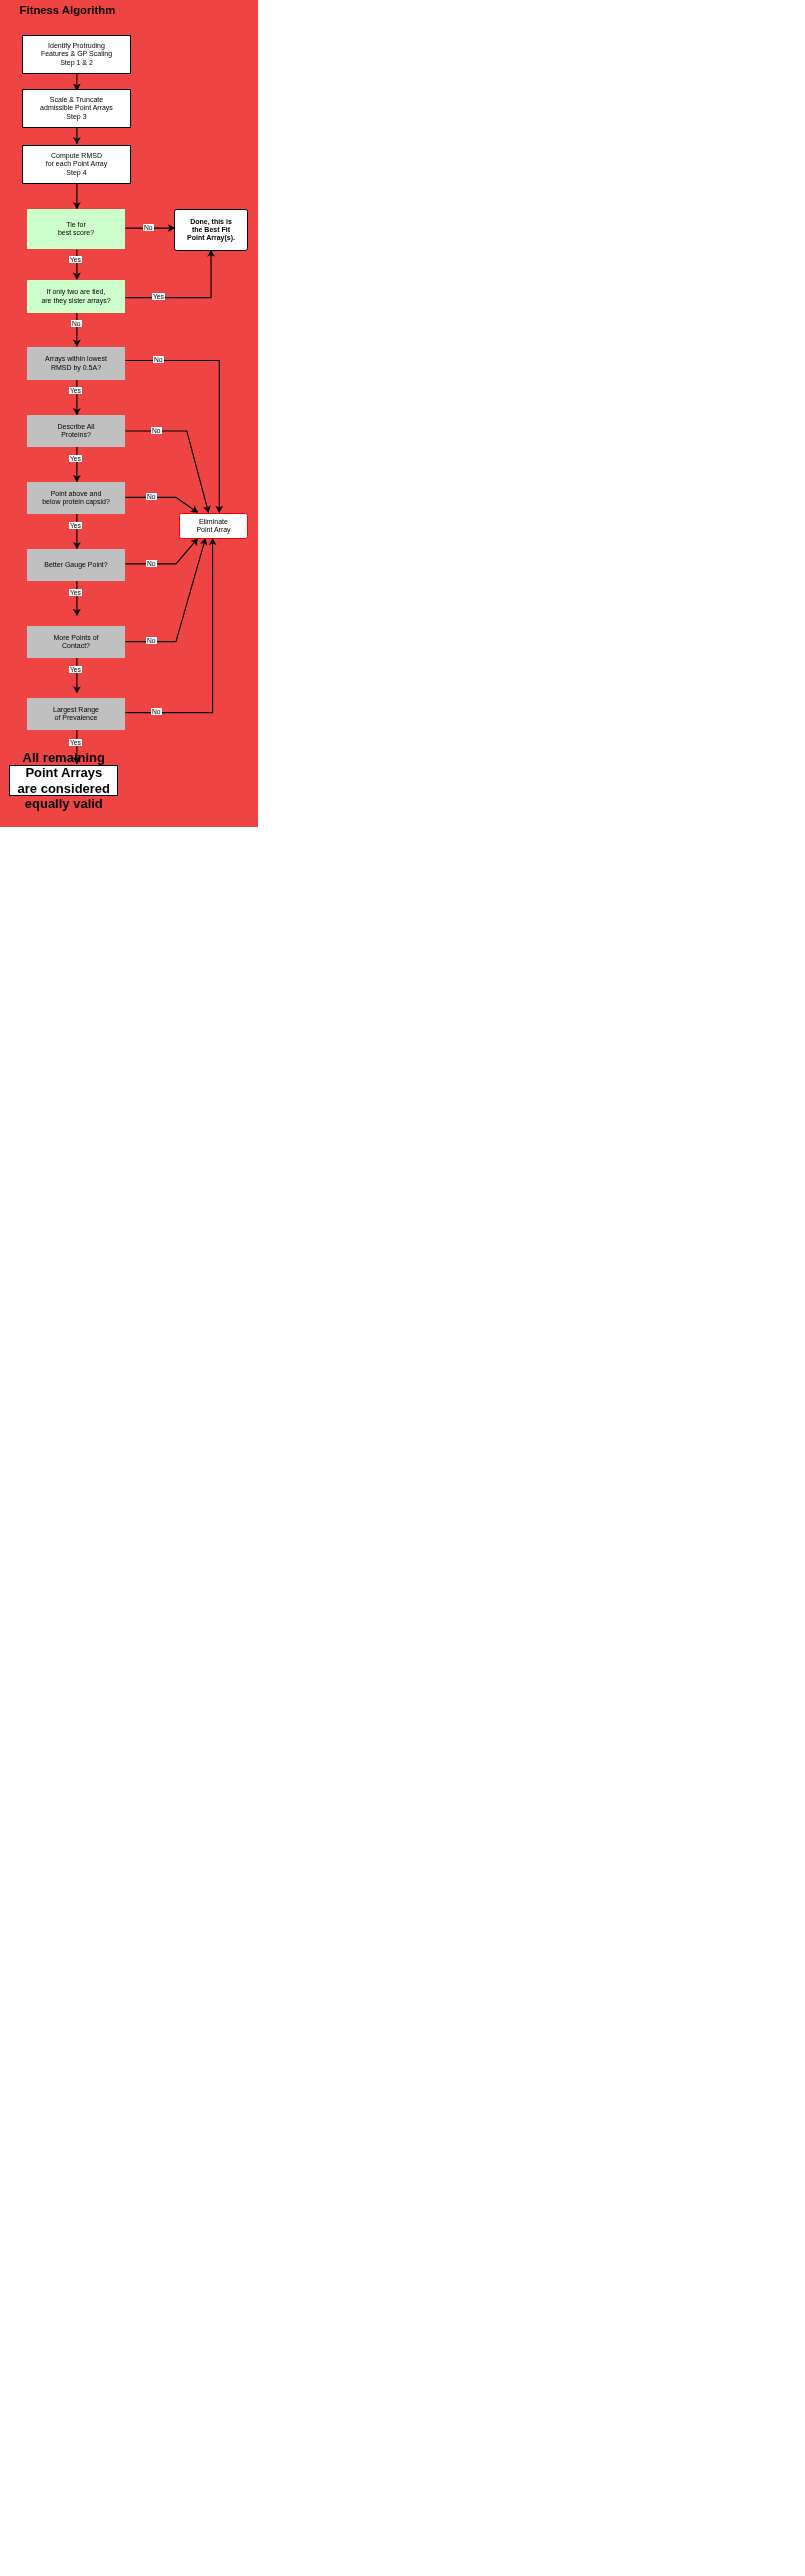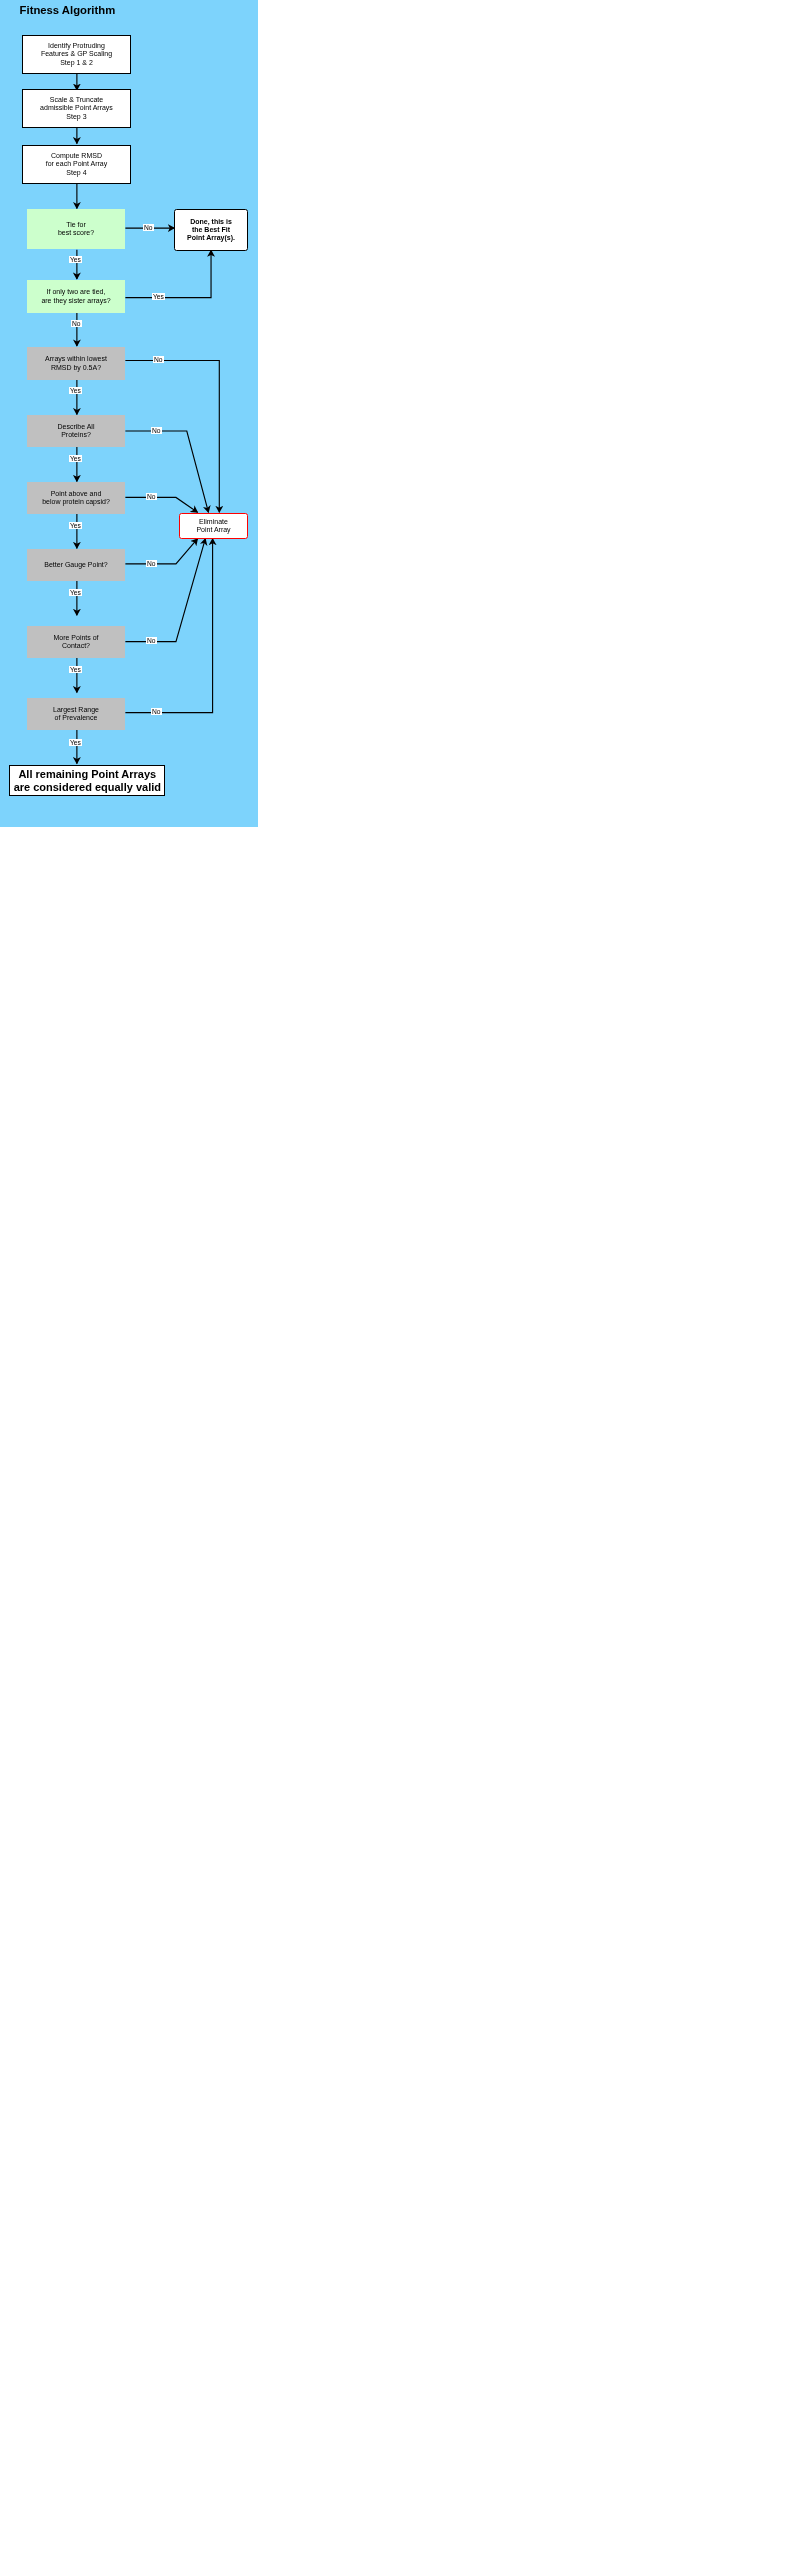--- a/index.html
+++ b/index.html
@@ -8,21 +8,21 @@
     padding: 0;
     background: #ffffff;
   }
   body {
     font-family: "Liberation Sans", sans-serif;
   }
   #page {
     position: relative;
     width: 258px;
     height: 827px;
-    background: #7dd3fc;
+    background: #ef4444;
     overflow: hidden;
     margin: 0;
   }
   #title {
     position: absolute;
     left: 19.6px;
     top: 4.1px;
     font-size: 11.3px;
     font-weight: bold;
     color: #000000;
@@ -198,21 +198,21 @@
     <span>Done, this is
 the Best Fit
 Point Array(s).</span>
   </div>
 
   <div class="node eliminate" style="left:179px; top:513px; width:69px; height:26px; border-radius:2.6px;">
     <span>Eliminate
 Point Array</span>
   </div>
 
-  <div class="node terminal" style="left:9.3px; top:765px; width:156px; height:31px; font-size:11px;">
+  <div class="node terminal" style="left:9.3px; top:765px; width:109px; height:31px; font-size:13px;">
     <span>All remaining Point Arrays
 are considered equally valid</span>
   </div>
 
   <div class="edge-label" style="left:143px; top:224px;">No</div>
   <div class="edge-label" style="left:69px; top:256px;">Yes</div>
 
   <div class="edge-label" style="left:152px; top:293px;">Yes</div>
   <div class="edge-label" style="left:71px; top:320px;">No</div>
 

